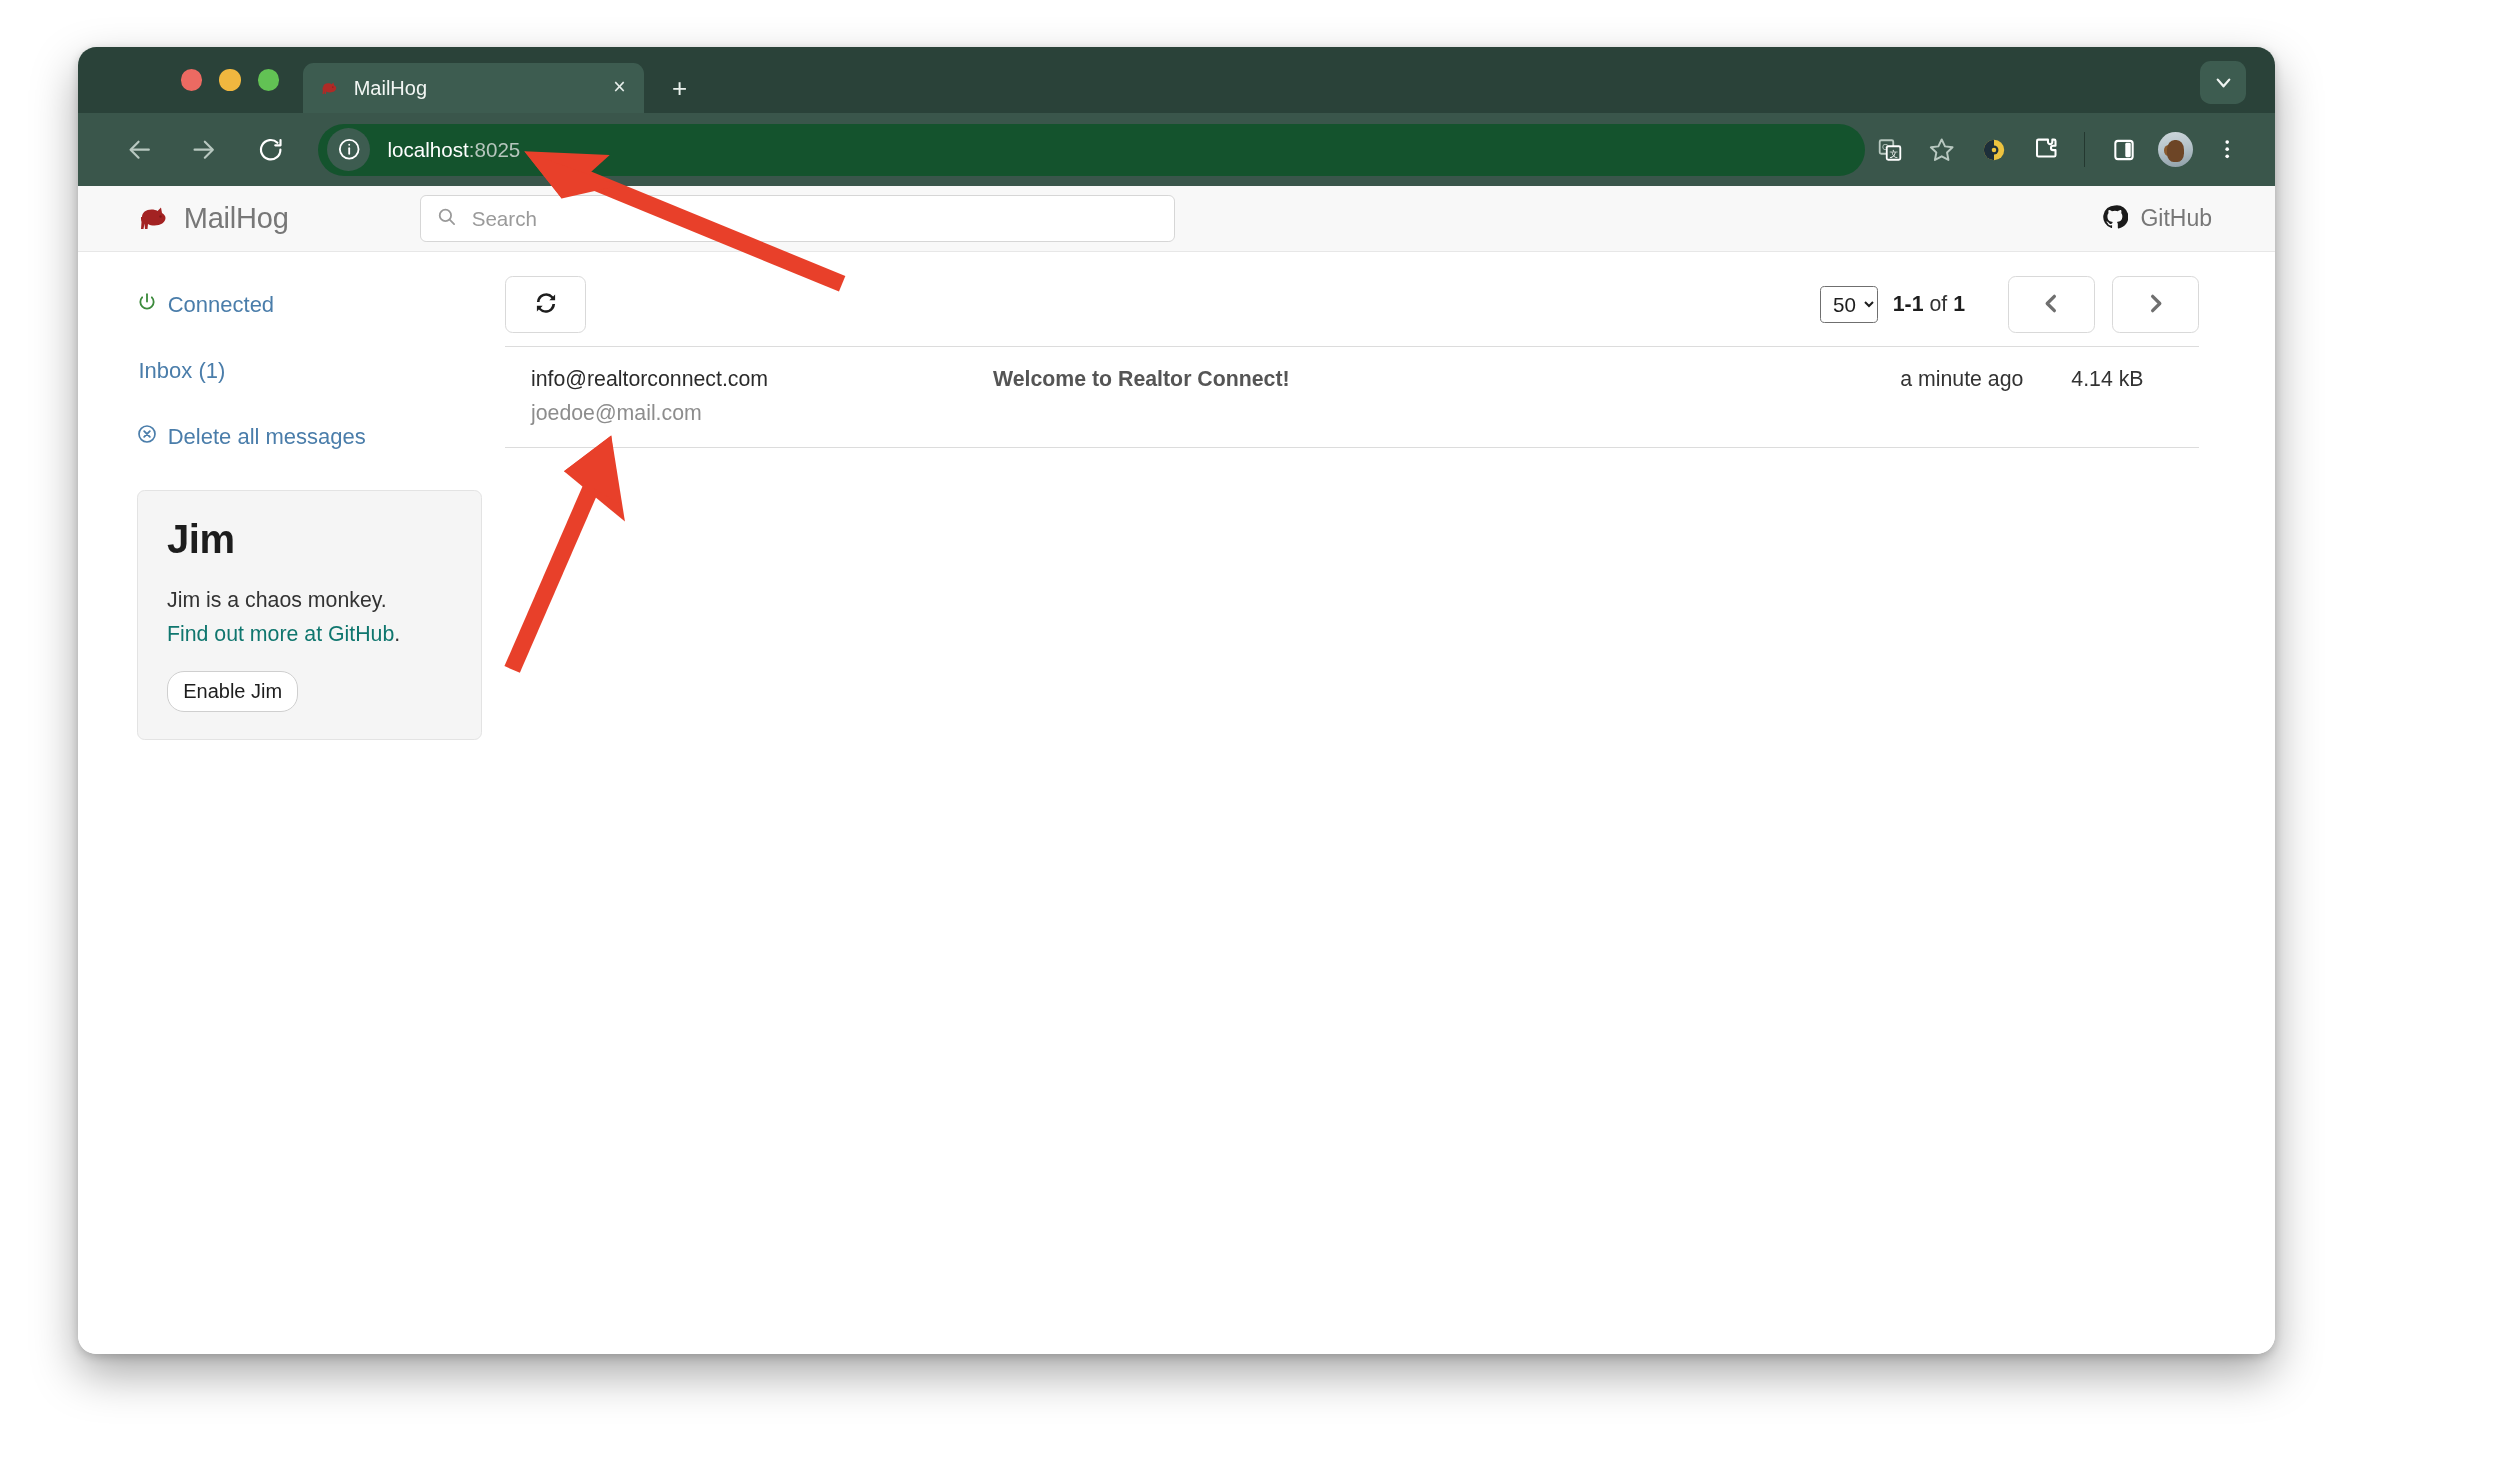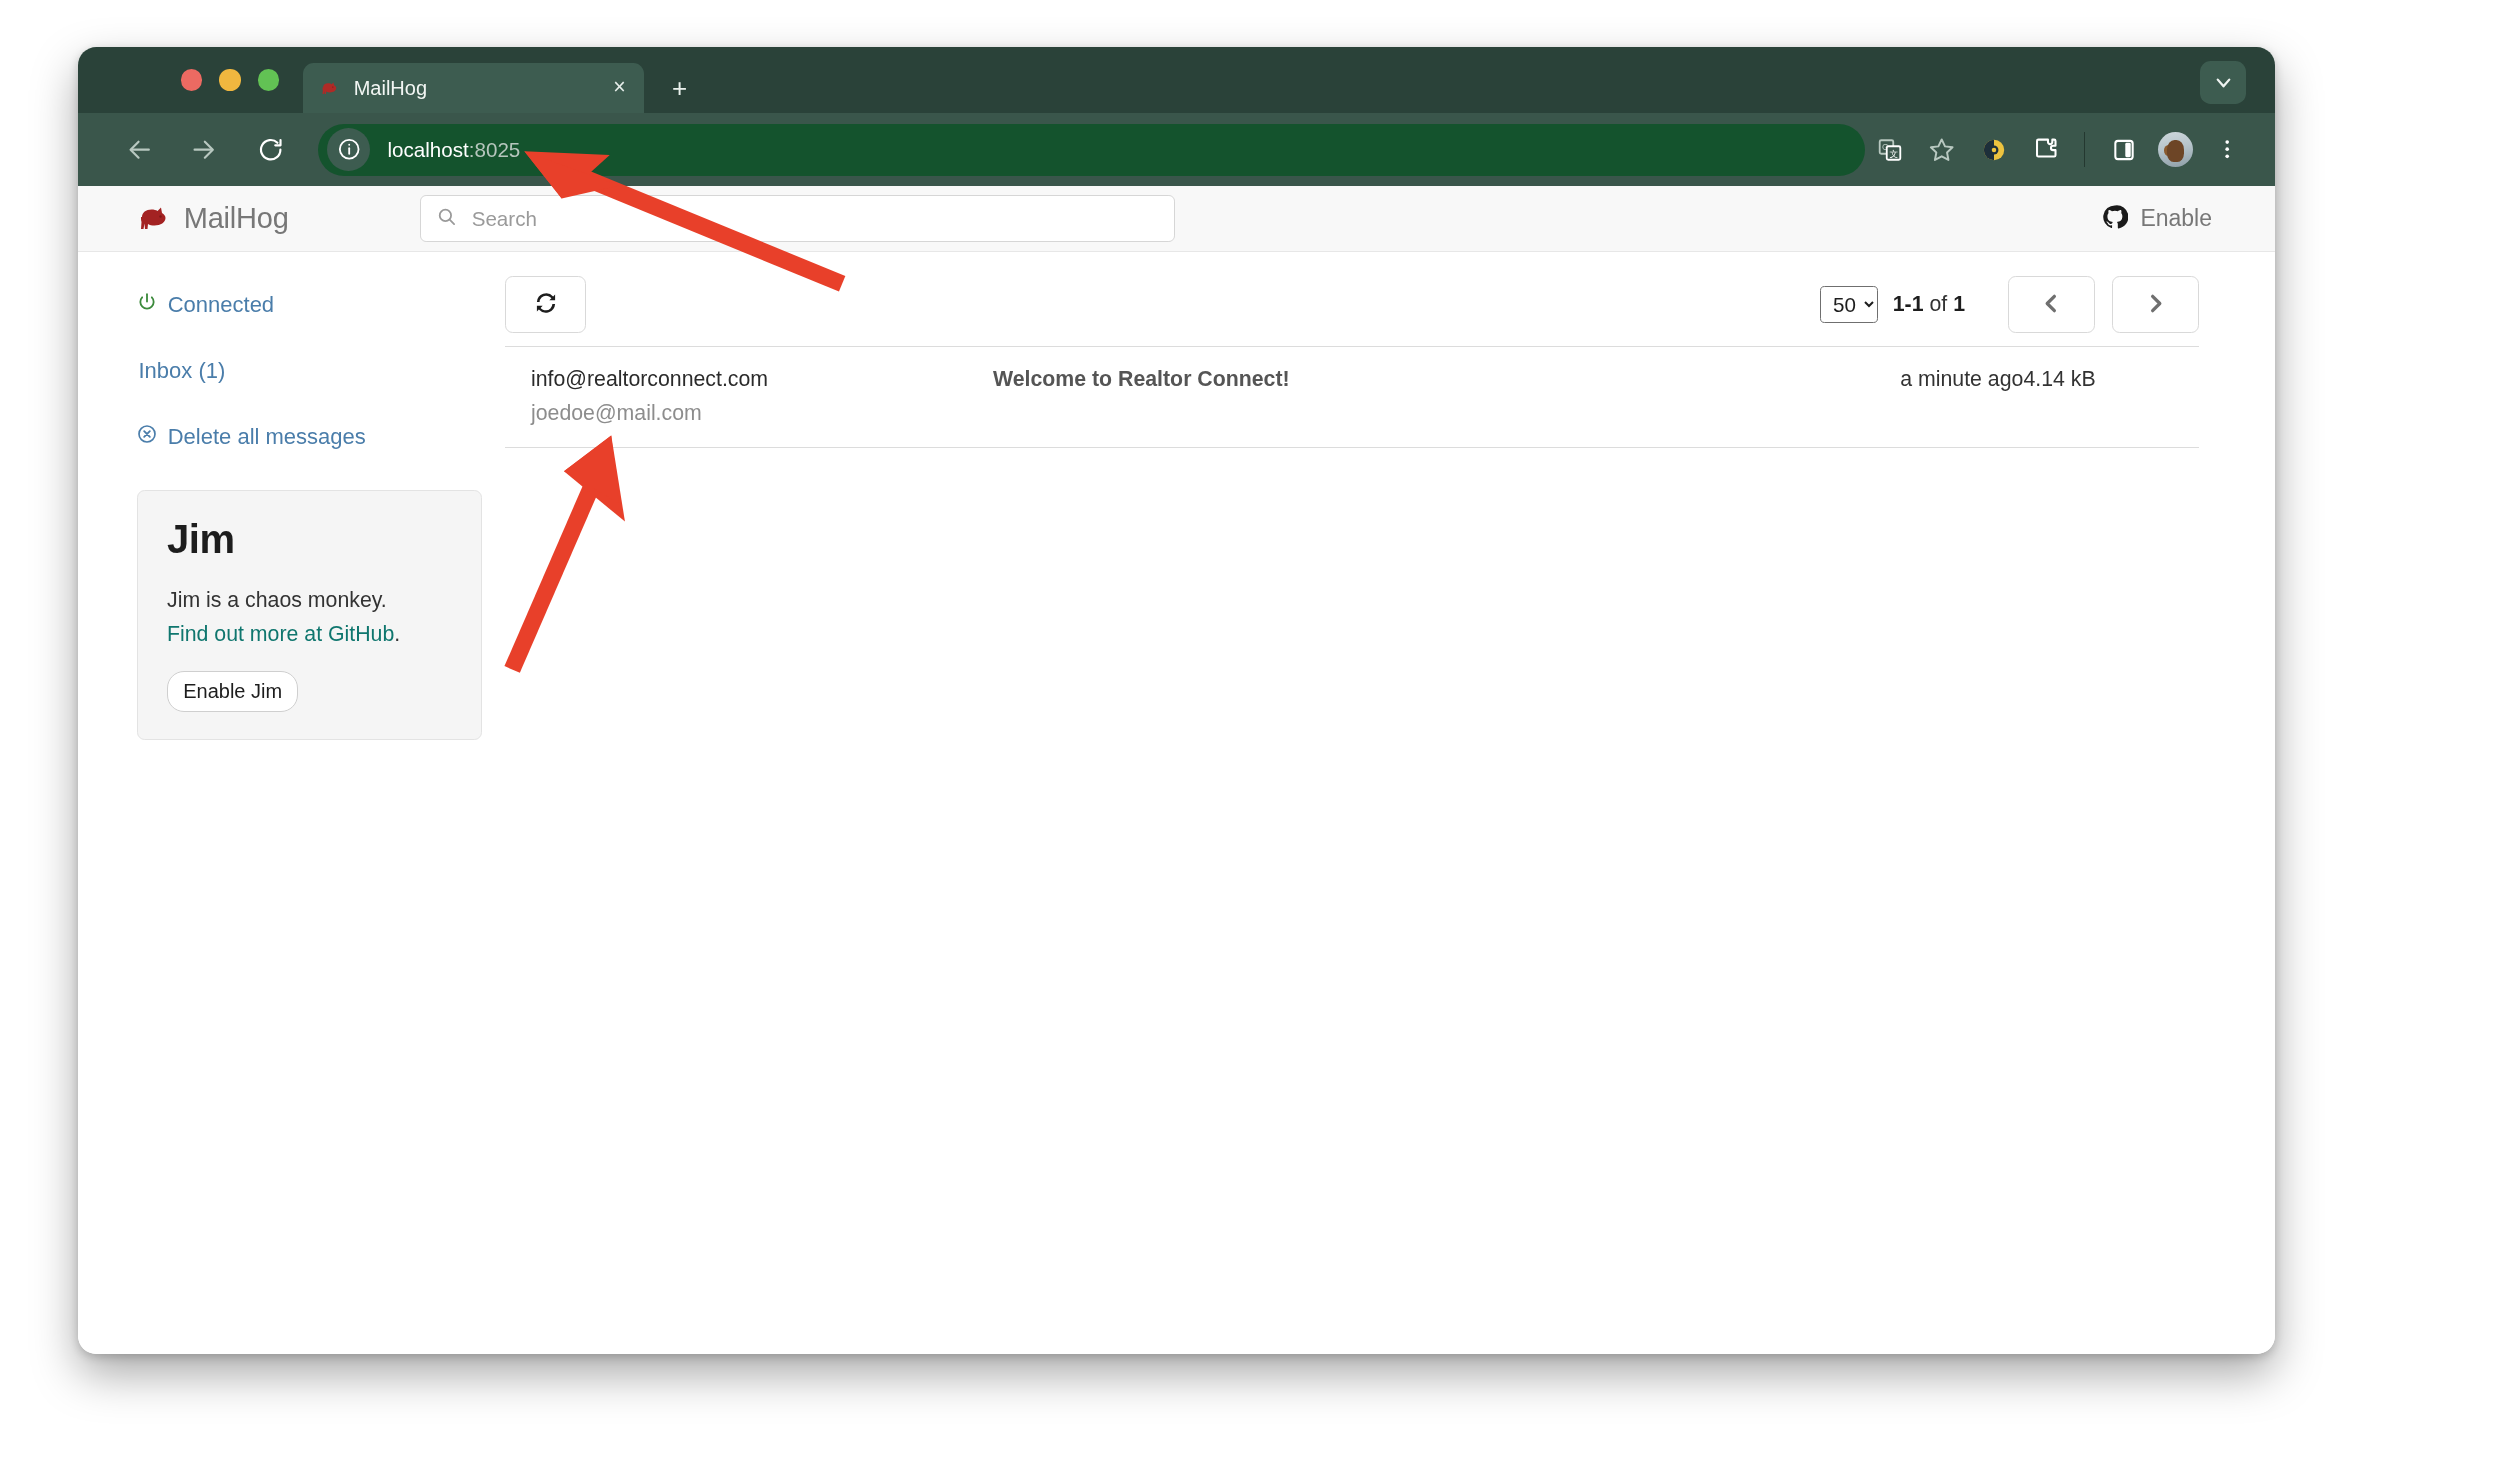--- a/index.html
+++ b/index.html
@@ -399,21 +399,21 @@
     width: 274px;
     flex: 0 0 auto;
     text-align: right;
     font-size: 21.3px;
     color: #333333;
     white-space: nowrap;
   }
   .msg-size {
     width: 168px;
     flex: 0 0 auto;
-    text-align: left;
+    text-align: center;
     font-size: 21.3px;
     color: #333333;
     white-space: nowrap;
     padding-right: 7.6px;
   }
 
   
   .annotations {
     position: absolute;
     left: 0; top: 0;
@@ -553,21 +553,21 @@
         </span>
         <input type="text" placeholder="Search" style="">
       </div>
 
       <div class="mh-github">
         <span>
           <svg viewBox="0 0 24 24" width="26" height="26" fill="#1b1b1b" aria-hidden="true">
             <path d="M12 1.3A10.7 10.7 0 0 0 8.6 22.2c.5.1.7-.2.7-.5v-2c-3 .6-3.6-1.3-3.6-1.3-.5-1.2-1.2-1.6-1.2-1.6-1-.7.1-.7.1-.7 1 .1 1.6 1.1 1.6 1.1 1 1.6 2.5 1.2 3.1.9.1-.7.4-1.2.7-1.5-2.4-.3-5-1.2-5-5.3 0-1.2.4-2.1 1.1-2.9-.1-.3-.5-1.4.1-2.9 0 0 .9-.3 3 1.1a10.3 10.3 0 0 1 5.4 0c2.1-1.4 3-1.1 3-1.1.6 1.5.2 2.6.1 2.9.7.8 1.1 1.7 1.1 2.9 0 4.1-2.6 5-5 5.3.4.4.8 1.1.8 2.2v3.2c0 .3.2.6.7.5A10.7 10.7 0 0 0 12 1.3z"></path>
           </svg>
         </span>
-        <span class="mh-github-label">Enable</span>
+        <span class="mh-github-label">GitHub</span>
       </div>
     </div>
 
     <div class="mh-body">
 
       <div class="mh-sidebar">
         <div class="side-link">
           <span>
             <svg viewBox="0 0 24 24" width="20" height="20" fill="none" stroke="#3c8a3c" stroke-width="2.2" stroke-linecap="round" aria-hidden="true">
               <path d="M6.2 6.4a8 8 0 1 0 11.6 0"></path>

